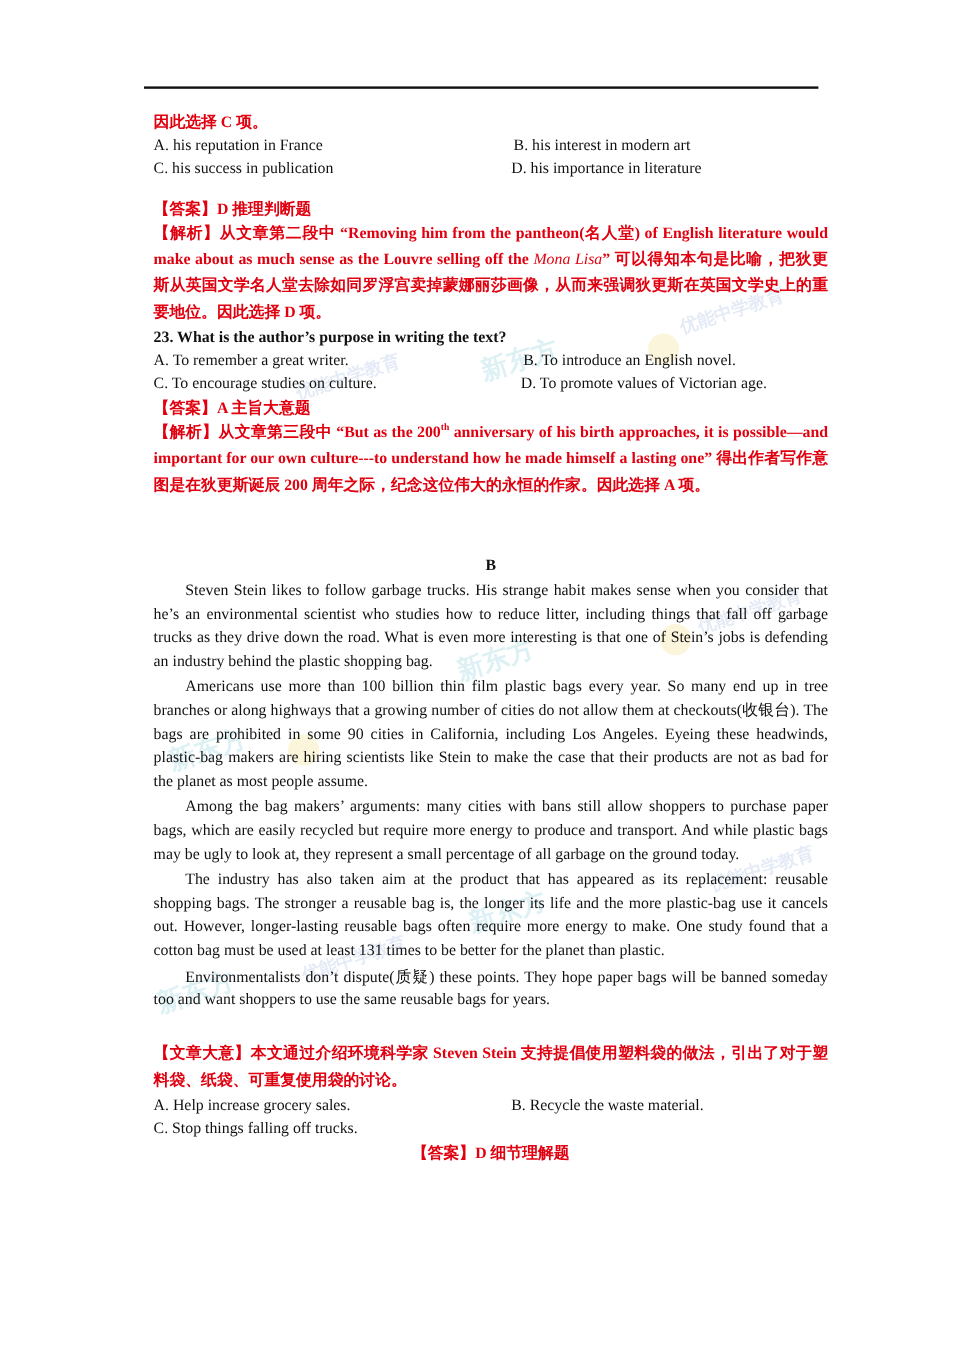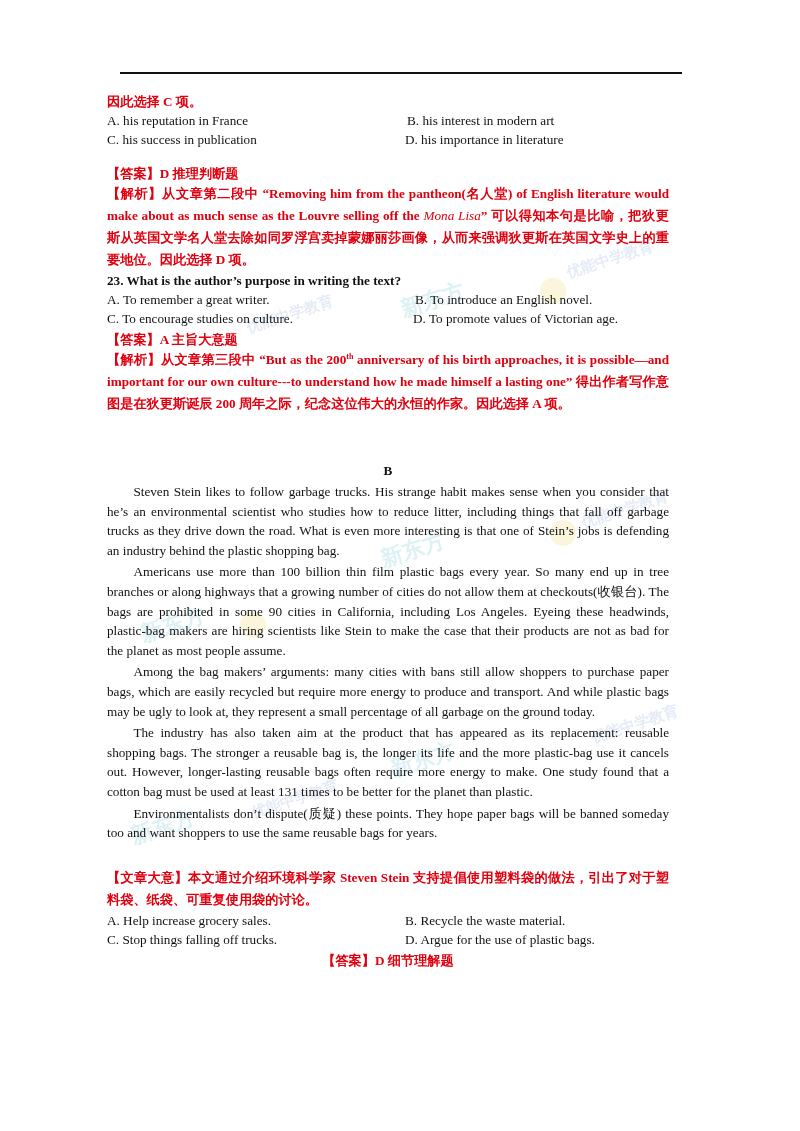--- a/index.html
+++ b/index.html
@@ -1,19 +1,19 @@
 <!DOCTYPE html>
 <html><head>
 <meta charset="utf-8">
 <style>
   html, body { margin: 0; padding: 0; background: #ffffff; }
   body { width: 800px; height: 1131px; position: relative; overflow: hidden;
          font-family: "Liberation Serif", "DejaVu Serif", serif; color: #111; }
   .rule { position: absolute; left: 120px; top: 72px; width: 562px; height: 2px; background: #111; }
-  .page { position: absolute; left: 107px; top: 92px; width: 562px; font-size: 13.2px; line-height: 19px; }
+  .page { position: absolute; left: 128px; top: 92px; width: 562px; font-size: 13.2px; line-height: 19px; }
   .red { color: #e0000f; font-weight: bold; }
   .q { font-weight: bold; }
   .q i { font-weight: bold; }
   .opts { display: grid; grid-template-columns: 298px 1fr; }
   .opts span { display: block; }
   .opt-b { padding-left: 2px; }
   .line { display: block; }
   .analysis { text-align: justify; line-height: 22px; }
   .analysis i { font-weight: normal; font-style: italic; }
   .center-title { text-align: center; font-weight: bold; margin-top: 46px; margin-bottom: 2px; }
@@ -79,16 +79,15 @@
   <p class="para">The industry has also taken aim at the product that has appeared as its replacement: reusable shopping bags. The stronger a reusable bag is, the longer its life and the more plastic-bag use it cancels out. However, longer-lasting reusable bags often require more energy to make. One study found that a cotton bag must be used at least 131 times to be better for the planet than plastic.</p>
   <p class="para">Environmentalists don’t dispute(质疑) these points. They hope paper bags will be banned someday too and want shoppers to use the same reusable bags for years.</p>
 
   <div class="gap"></div>
   <div class="red analysis">【文章大意】本文通过介绍环境科学家 Steven Stein 支持提倡使用塑料袋的做法，引出了对于塑料袋、纸袋、可重复使用袋的讨论。</div>
 
   <div class="opts">
     <span>A. Help increase grocery sales.</span>
     <span>B. Recycle the waste material.</span>
     <span>C. Stop things falling off trucks.</span>
-    <span>D. Argue for the use of plastic bags.</span>
   </div>
   <div class="red line" style="margin-top:2px;text-align:center;">【答案】D  细节理解题</div>
 </div>
 
 </body></html>

